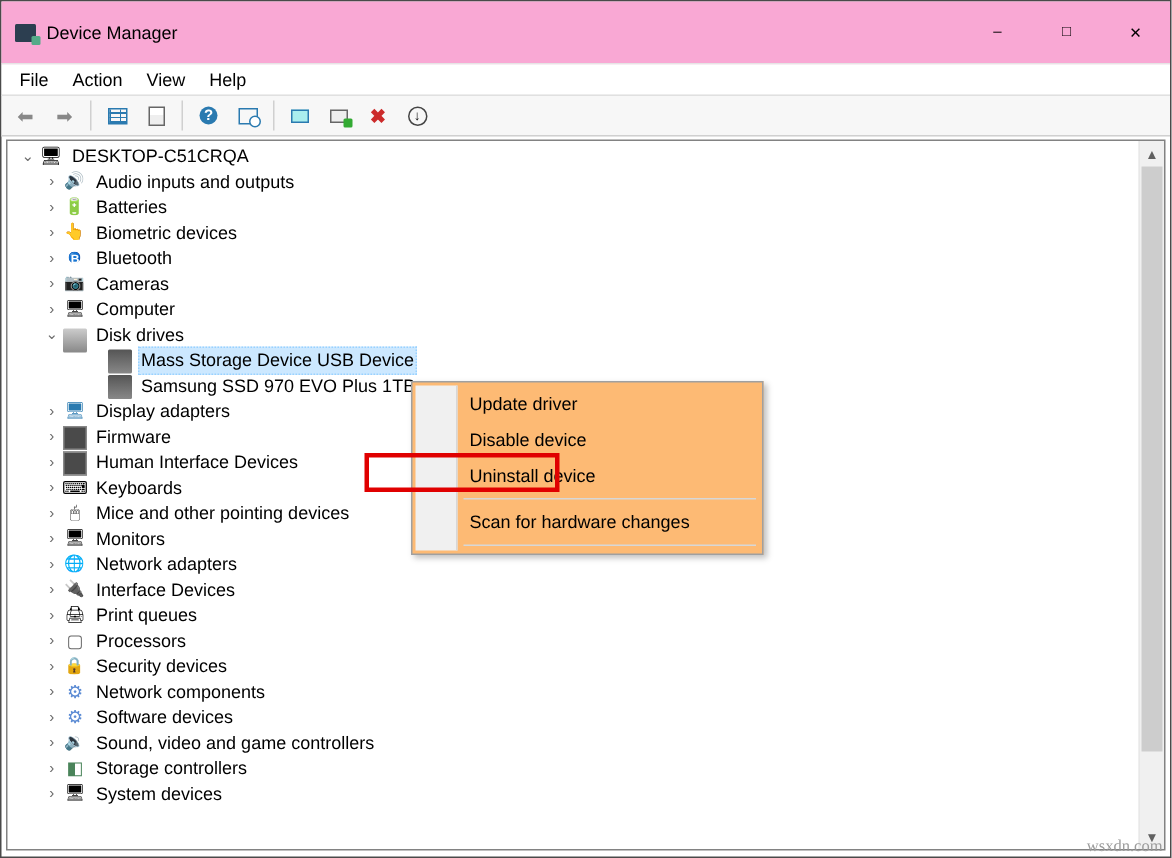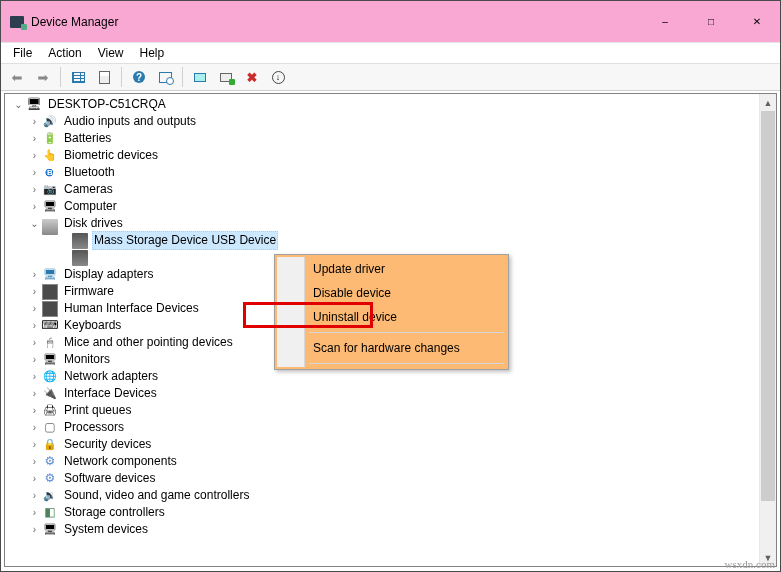--- a/index.html
+++ b/index.html
@@ -184,20 +184,21 @@
           <span class="label">Disk drives</span>
         </div>
         <div class="node indent2 selected">
           <span class="expander"></span>
           <span class="icon  ic-hdd"></span>
           <span class="label">Mass Storage Device USB Device</span>
         </div>
         <div class="node indent2">
           <span class="expander"></span>
           <span class="icon  ic-hdd"></span>
+          <span class="label">Samsung SSD 970 EVO Plus 1TB</span>
         </div>
         <div class="node indent1">
           <span class="expander">›</span>
           <span class="icon ic-disp"></span>
           <span class="label">Display adapters</span>
         </div>
         <div class="node indent1">
           <span class="expander">›</span>
           <span class="icon ic-chip"></span>
           <span class="label">Firmware</span>

